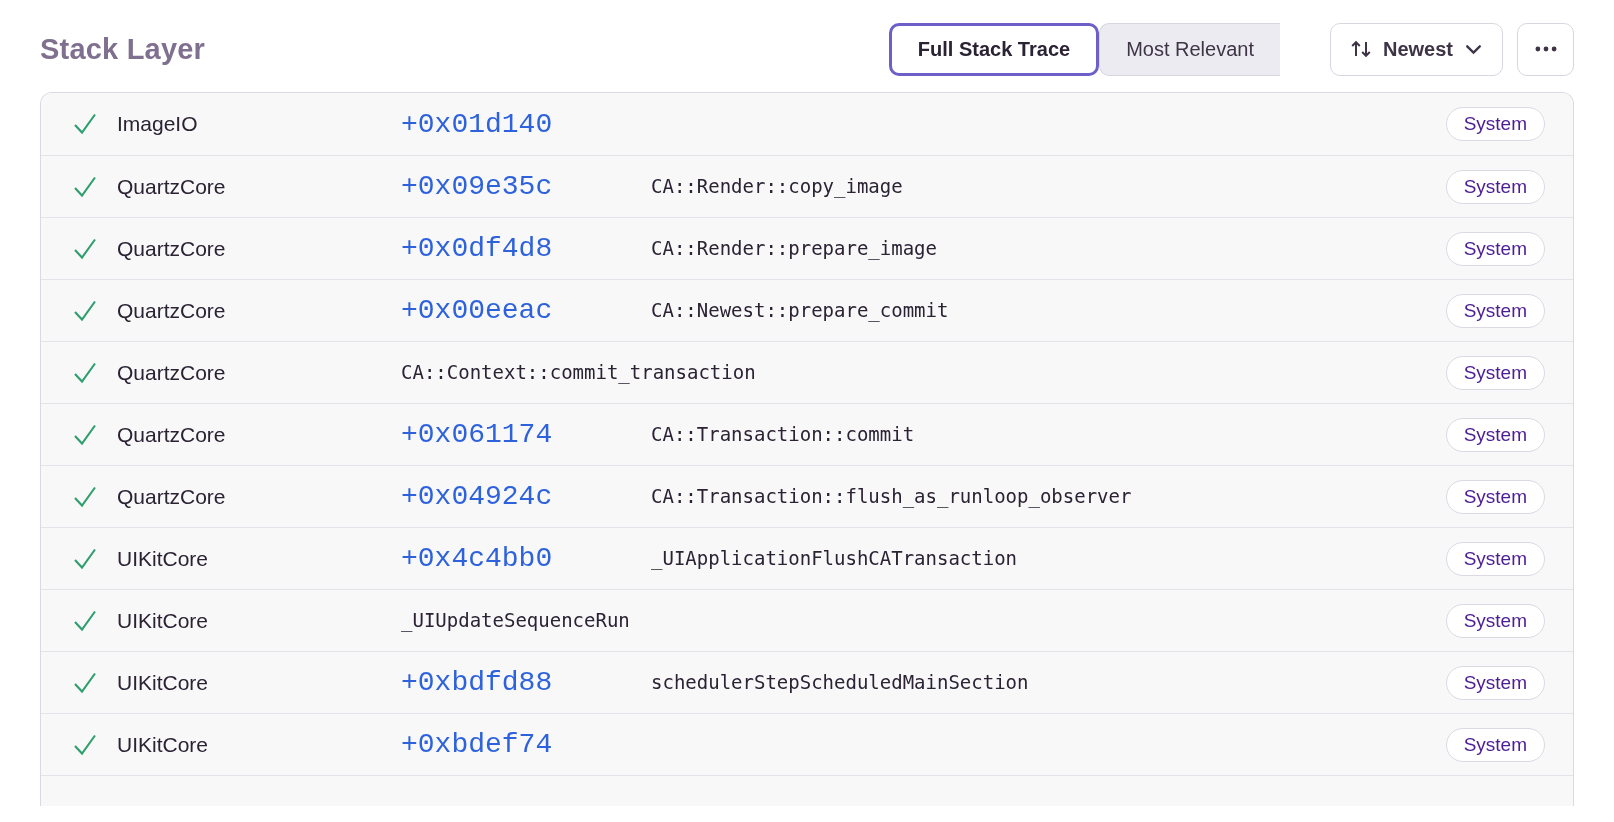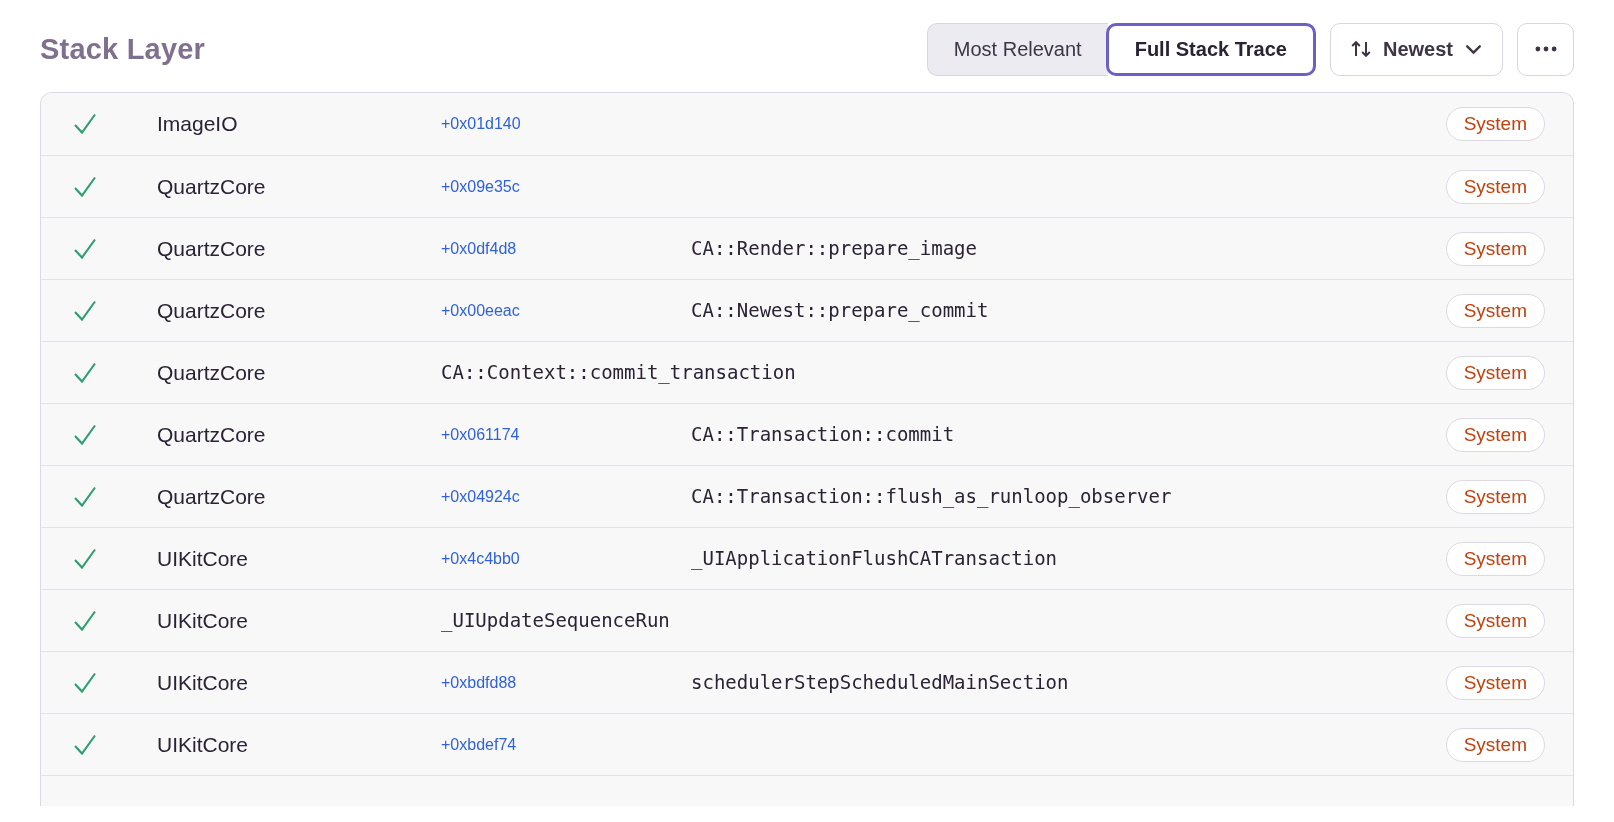--- a/index.html
+++ b/index.html
@@ -45,21 +45,21 @@
     border:3px solid var(--accent-purple);
     border-radius:10px;
     font-weight:700;color:var(--dark-text);
     padding:0 26px;margin-left:-2px;z-index:2;
   }
   .btn{
     display:flex;align-items:center;justify-content:center;
     height:53px;background:#FFFFFF;border:1px solid #D9D6E0;
     border-radius:10px;cursor:pointer;color:var(--mid-text);
   }
-  .sort-btn{padding:0 18px;gap:10px;}
+  .sort-btn{padding:0 18px;gap:10px;margin-left:36px;}
   .sort-btn .lbl{font-size:20px;font-weight:700;color:var(--mid-text);}
   .more-btn{width:57px;}
   .icon{display:inline-flex;align-items:center;justify-content:center;}
   
   .trace{
     margin:16px 40px 0 40px;
     height:714px;
     border:1px solid var(--border);border-bottom:none;
     border-radius:12px 12px 0 0;
     overflow:hidden;background:var(--row-bg);
@@ -67,49 +67,49 @@
   .frame-row{
     display:flex;align-items:center;
     min-height:62px;padding:12px 28px 12px 30px;
     background:var(--row-bg);
     border-top:1px solid var(--separator);
     cursor:pointer;
   }
   .frame-row:first-child{border-top:none;}
   .frame-check{width:28px;height:28px;flex:none;margin-right:18px;}
   .frame-module{
-    flex:none;width:284px;font-size:21px;color:var(--dark-text);margin-left:40px;
+    flex:none;width:284px;font-size:21px;color:var(--dark-text);
   }
   .frame-address{
-    flex:none;width:250px;font-size:16px;color:var(--link-blue);
-    text-decoration:none;cursor:pointer;
+    flex:none;width:250px;font-size:28px;color:var(--link-blue);
+    text-decoration:none;cursor:pointer;font-family:Liberation Mono, monospace;
   }
   .frame-function{
     flex:none;width:520px;
     font-family:"DejaVu Sans Mono",monospace;
     font-size:19px;line-height:1.55;color:var(--dark-text);
     word-break:break-all;white-space:normal;
   }
   .frame-tag{
     margin-left:auto;flex:none;
     background:#FFFFFF;border:1.5px solid var(--border);
     border-radius:999px;padding:5px 17px;
-    font-size:19px;color:#c2410c;white-space:nowrap;
+    font-size:19px;color:#4c1d95;white-space:nowrap;
   }
   .partial-row{min-height:40px;}
 </style>
 </head>
 <body>
 
 <div class="header">
   <div class="page-title">Stack Layer</div>
   <div class="controls">
     <div class="seg">
+      <div class="seg-btn active">Full Stack Trace</div>
       <div class="seg-btn">Most Relevant</div>
-      <div class="seg-btn active">Full Stack Trace</div>
     </div>
     <div class="btn sort-btn">
       <span class="icon">
         <svg width="24" height="24" viewBox="0 0 24 24" fill="none" stroke="#3E3446" stroke-width="2">
           <line x1="7" y1="5.5" x2="7" y2="19"></line>
           <polyline points="3.2,9 7,5.2 10.8,9"></polyline>
           <line x1="17" y1="18.5" x2="17" y2="5"></line>
           <polyline points="13.2,15 17,18.8 20.8,15"></polyline>
         </svg>
       </span>
@@ -144,20 +144,21 @@
     <span class="frame-tag">System</span>
   </div>
     <div class="frame-row">
     <span class="icon frame-check">
       <svg width="28" height="28" viewBox="0 0 28 28" fill="none" stroke="#2F9E6E" stroke-width="2.1">
         <polyline points="4,15 11,22.5 24,4.5"></polyline>
       </svg>
     </span>
     <span class="frame-module">QuartzCore</span>
     <a class="frame-address">+0x09e35c</a>
+    <span class="frame-function">CA::Render::copy_image</span>
     <span class="frame-tag">System</span>
   </div>
     <div class="frame-row">
     <span class="icon frame-check">
       <svg width="28" height="28" viewBox="0 0 28 28" fill="none" stroke="#2F9E6E" stroke-width="2.1">
         <polyline points="4,15 11,22.5 24,4.5"></polyline>
       </svg>
     </span>
     <span class="frame-module">QuartzCore</span>
     <a class="frame-address">+0x0df4d8</a>

